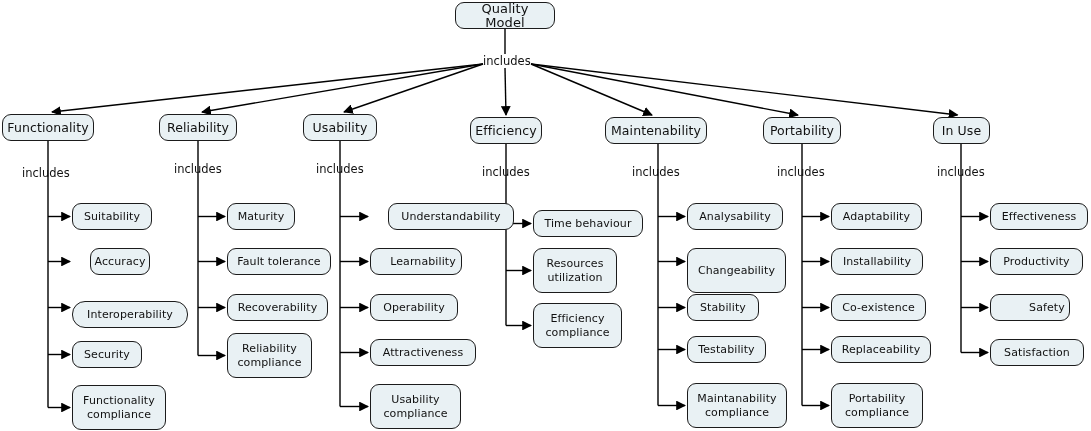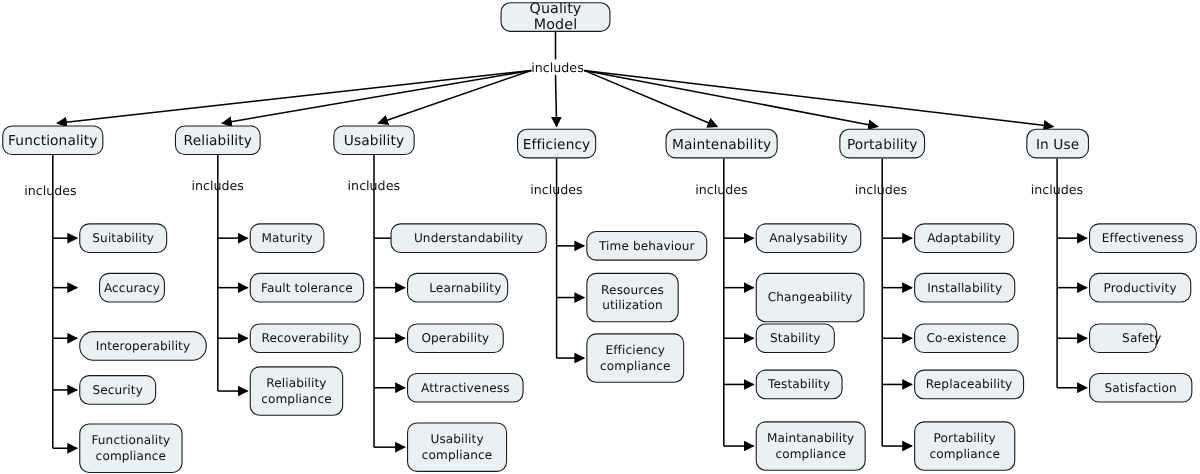--- a/index.html
+++ b/index.html
@@ -124,21 +124,21 @@
       <div class="node leaf" style="left: 72px; top: 341px; width: 70px; height: 27px;">Security</div>
       <div class="node leaf" style="left: 72px; top: 385px; width: 94px; height: 45px;">Functionality
 compliance</div>
       <div class="node cat" style="left: 159px; top: 114px; width: 78px; height: 27px;">Reliability</div>
       <div class="node leaf" style="left: 227px; top: 203px; width: 68px; height: 27px;">Maturity</div>
       <div class="node leaf" style="left: 227px; top: 248px; width: 104px; height: 27px;">Fault tolerance</div>
       <div class="node leaf" style="left: 227px; top: 294px; width: 101px; height: 27px;">Recoverability</div>
       <div class="node leaf" style="left: 227px; top: 333px; width: 85px; height: 45px;">Reliability
 compliance</div>
       <div class="node cat" style="left: 303px; top: 114px; width: 74px; height: 27px;">Usability</div>
-      <div class="node leaf" style="left: 355px; top: 203px; width: 142px; height: 27px;">Understandability</div>
+      <div class="node leaf" style="left: 388px; top: 203px; width: 126px; height: 27px;">Understandability</div>
       <div class="node leaf" style="left: 370px; top: 248px; width: 92px; height: 27px; padding-left: 20px;">Learnability</div>
       <div class="node leaf" style="left: 370px; top: 294px; width: 88px; height: 27px;">Operability</div>
       <div class="node leaf" style="left: 370px; top: 339px; width: 106px; height: 27px;">Attractiveness</div>
       <div class="node leaf" style="left: 370px; top: 384px; width: 91px; height: 45px;">Usability
 compliance</div>
       <div class="node cat" style="left: 470px; top: 117px; width: 72px; height: 27px;">Efficiency</div>
       <div class="node leaf" style="left: 533px; top: 210px; width: 110px; height: 27px;">Time behaviour</div>
       <div class="node leaf" style="left: 533px; top: 248px; width: 84px; height: 45px;">Resources
 utilization</div>
       <div class="node leaf" style="left: 533px; top: 303px; width: 89px; height: 45px;">Efficiency
@@ -153,21 +153,21 @@
       <div class="node cat" style="left: 763px; top: 117px; width: 78px; height: 27px;">Portability</div>
       <div class="node leaf" style="left: 831px; top: 203px; width: 91px; height: 27px;">Adaptability</div>
       <div class="node leaf" style="left: 831px; top: 248px; width: 92px; height: 27px;">Installability</div>
       <div class="node leaf" style="left: 831px; top: 294px; width: 95px; height: 27px;">Co-existence</div>
       <div class="node leaf" style="left: 831px; top: 336px; width: 100px; height: 27px;">Replaceability</div>
       <div class="node leaf" style="left: 831px; top: 383px; width: 92px; height: 45px;">Portability
 compliance</div>
       <div class="node cat" style="left: 933px; top: 117px; width: 57px; height: 27px;">In Use</div>
       <div class="node leaf" style="left: 990px; top: 203px; width: 98px; height: 27px;">Effectiveness</div>
       <div class="node leaf" style="left: 990px; top: 248px; width: 93px; height: 27px;">Productivity</div>
-      <div class="node leaf" style="left: 990px; top: 294px; width: 62px; height: 27px; padding-left: 40px;">Safety</div>
+      <div class="node leaf" style="left: 990px; top: 294px; width: 80px; height: 27px; padding-left: 40px;">Safety</div>
       <div class="node leaf" style="left: 990px; top: 339px; width: 94px; height: 27px;">Satisfaction</div>
     </div>
   <div id="labels">
       <div class="edge-label" style="left: 483px; top: 54px;">includes</div>
       <div class="edge-label" style="left: 22px; top: 166px;">includes</div>
       <div class="edge-label" style="left: 174px; top: 162px;">includes</div>
       <div class="edge-label" style="left: 316px; top: 162px;">includes</div>
       <div class="edge-label" style="left: 482px; top: 165px;">includes</div>
       <div class="edge-label" style="left: 632px; top: 165px;">includes</div>
       <div class="edge-label" style="left: 777px; top: 165px;">includes</div>

